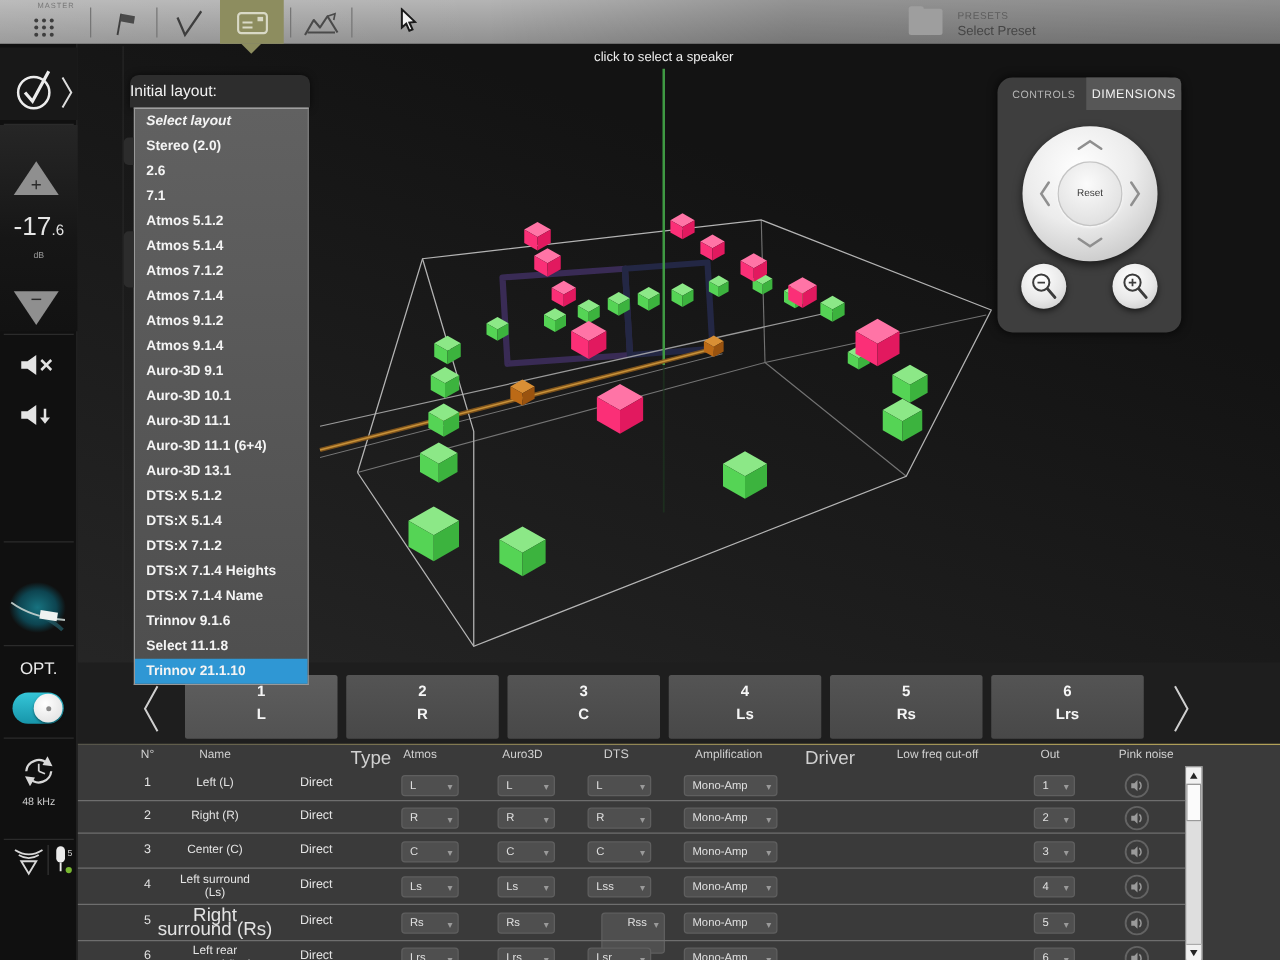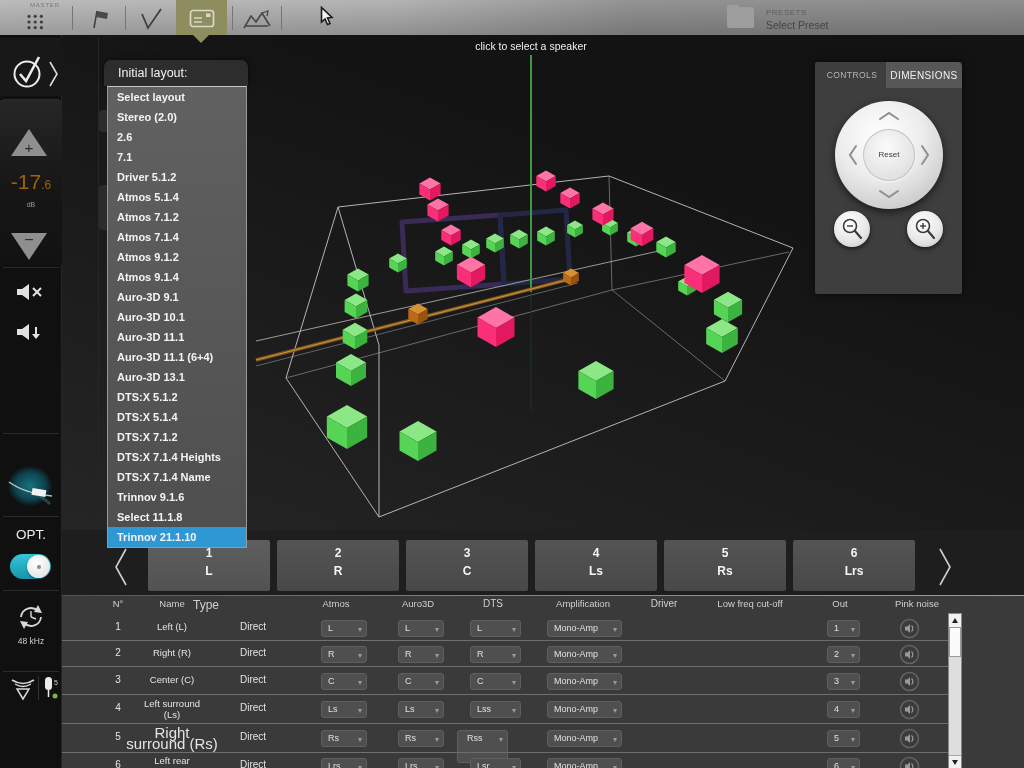--- a/index.html
+++ b/index.html
@@ -158,26 +158,26 @@
       <polyline points="18,4 8,22 18,40" stroke="#cfcfcf" stroke-width="1.6" fill="none"></polyline>
     </svg>
 <svg style="position:absolute;left:932px;top:545px" width="26" height="45">
       <polyline points="8,4 18,22 8,40" stroke="#cfcfcf" stroke-width="1.6" fill="none"></polyline>
     </svg>
 <div style="position:absolute;left:62px;top:595px;width:962px;height:1px;background:linear-gradient(to right,#55544a,#8d8354 40%,#b3a259)"></div>
 <div style="position:absolute;left:62px;top:596px;width:962px;height:172px;background:#3a3a3a"></div>
 <div style="position:absolute;left:0;top:598px;width:1024px;height:16px">
       <div style="position:absolute;left:58px;top:0;width:120px;text-align:center;font-size:9.5px;color:#d0d0d0">N°</div>
       <div style="position:absolute;left:112px;top:0;width:120px;text-align:center;font-size:9.5px;color:#d0d0d0">Name</div>
-      <div style="position:absolute;left:193px;top:0;width:120px;text-align:left;font-size:12px;color:#d0d0d0">Type</div>
+      <div style="position:absolute;left:193px;top:0;width:120px;text-align:right;font-size:15px;color:#d0d0d0">Type</div>
       <div style="position:absolute;left:276px;top:0;width:120px;text-align:center;font-size:9.5px;color:#d0d0d0">Atmos</div>
       <div style="position:absolute;left:358px;top:0;width:120px;text-align:center;font-size:9.5px;color:#d0d0d0">Auro3D</div>
       <div style="position:absolute;left:433px;top:0;width:120px;text-align:center;font-size:10px;color:#d0d0d0">DTS</div>
       <div style="position:absolute;left:523px;top:0;width:120px;text-align:center;font-size:9.5px;color:#d0d0d0">Amplification</div>
-      <div style="position:absolute;left:604px;top:0;width:120px;text-align:center;font-size:10px;color:#d0d0d0">Driver</div>
+      <div style="position:absolute;left:604px;top:0;width:120px;text-align:center;font-size:15px;color:#d0d0d0">Driver</div>
       <div style="position:absolute;left:690px;top:0;width:120px;text-align:center;font-size:9.5px;color:#d0d0d0">Low freq cut-off</div>
       <div style="position:absolute;left:780px;top:0;width:120px;text-align:center;font-size:9.5px;color:#d0d0d0">Out</div>
       <div style="position:absolute;left:857px;top:0;width:120px;text-align:center;font-size:9.5px;color:#d0d0d0">Pink noise</div>
     </div>
 <div style="position:absolute;left:0;top:0;width:1024px;height:768px;overflow:hidden">
 <div style="position:absolute;left:88px;top:621px;width:60px;text-align:center;font-size:10px;color:#e4e4e4">1</div>
       <div style="position:absolute;left:112px;top:621px;width:120px;text-align:center;font-size:9.5px;line-height:11px;color:#e4e4e4">Left (L)</div>
       <div style="position:absolute;left:223px;top:621px;width:60px;text-align:center;font-size:10px;color:#e4e4e4">Direct</div>
       <div style="position:absolute;left:321px;top:620px;width:46px;height:17px;background:#4f4f4f;border:1px solid #5f5f5f;border-radius:3px;box-sizing:border-box;font-size:9px;color:#e0e0e0;line-height:15px;padding-left:6px">L<span style="position:absolute;right:4px;top:1px;color:#9a9a9a;font-size:8px">▾</span></div>
       <div style="position:absolute;left:398px;top:620px;width:46px;height:17px;background:#4f4f4f;border:1px solid #5f5f5f;border-radius:3px;box-sizing:border-box;font-size:9px;color:#e0e0e0;line-height:15px;padding-left:6px">L<span style="position:absolute;right:4px;top:1px;color:#9a9a9a;font-size:8px">▾</span></div>
@@ -226,21 +226,21 @@
       <svg style="position:absolute;left:899px;top:699px" width="21" height="21">
 <circle cx="10.5" cy="10.5" r="9" fill="#3b3b3b" stroke="#636363" stroke-width="1.5"></circle>
 <polygon points="6,8.5 8.5,8.5 11,6 11,15 8.5,12.5 6,12.5" fill="#9a9a9a"></polygon>
 <path d="M12.5,7.5 a4,4 0 0 1 0,6" stroke="#9a9a9a" stroke-width="1.2" fill="none"></path>
 </svg>
       <div style="position:absolute;left:88px;top:731px;width:60px;text-align:center;font-size:10px;color:#e4e4e4">5</div>
       <div style="position:absolute;left:112px;top:727px;width:120px;text-align:center;font-size:15px;line-height:11px;color:#e4e4e4">Right<br>surround (Rs)</div>
       <div style="position:absolute;left:223px;top:731px;width:60px;text-align:center;font-size:10px;color:#e4e4e4">Direct</div>
       <div style="position:absolute;left:321px;top:730px;width:46px;height:17px;background:#4f4f4f;border:1px solid #5f5f5f;border-radius:3px;box-sizing:border-box;font-size:9px;color:#e0e0e0;line-height:15px;padding-left:6px">Rs<span style="position:absolute;right:4px;top:1px;color:#9a9a9a;font-size:8px">▾</span></div>
       <div style="position:absolute;left:398px;top:730px;width:46px;height:17px;background:#4f4f4f;border:1px solid #5f5f5f;border-radius:3px;box-sizing:border-box;font-size:9px;color:#e0e0e0;line-height:15px;padding-left:6px">Rs<span style="position:absolute;right:4px;top:1px;color:#9a9a9a;font-size:8px">▾</span></div>
-      <div style="position:absolute;left:457px;top:730px;width:51px;height:33px;background:#4f4f4f;border:1px solid #5f5f5f;border-radius:3px;box-sizing:border-box;font-size:9px;color:#e0e0e0;line-height:15px;padding-left:9px">Rss<span style="position:absolute;right:4px;top:1px;color:#9a9a9a;font-size:8px">▾</span></div>
+      <div style="position:absolute;left:481px;top:730px;width:51px;height:33px;background:#4f4f4f;border:1px solid #5f5f5f;border-radius:3px;box-sizing:border-box;font-size:9px;color:#e0e0e0;line-height:15px;padding-left:20px">Rss<span style="position:absolute;right:4px;top:1px;color:#9a9a9a;font-size:8px">▾</span></div>
       <div style="position:absolute;left:547px;top:730px;width:75px;height:17px;background:#4f4f4f;border:1px solid #5f5f5f;border-radius:3px;box-sizing:border-box;font-size:9px;color:#e0e0e0;line-height:15px;padding-left:6px">Mono-Amp<span style="position:absolute;right:4px;top:1px;color:#9a9a9a;font-size:8px">▾</span></div>
       <div style="position:absolute;left:827px;top:730px;width:33px;height:17px;background:#4f4f4f;border:1px solid #5f5f5f;border-radius:3px;box-sizing:border-box;font-size:9px;color:#e0e0e0;line-height:15px;padding-left:6px">5<span style="position:absolute;right:4px;top:1px;color:#9a9a9a;font-size:8px">▾</span></div>
       <svg style="position:absolute;left:899px;top:728px" width="21" height="21">
 <circle cx="10.5" cy="10.5" r="9" fill="#3b3b3b" stroke="#636363" stroke-width="1.5"></circle>
 <polygon points="6,8.5 8.5,8.5 11,6 11,15 8.5,12.5 6,12.5" fill="#9a9a9a"></polygon>
 <path d="M12.5,7.5 a4,4 0 0 1 0,6" stroke="#9a9a9a" stroke-width="1.2" fill="none"></path>
 </svg>
       <div style="position:absolute;left:88px;top:759px;width:60px;text-align:center;font-size:10px;color:#e4e4e4">6</div>
       <div style="position:absolute;left:112px;top:755px;width:120px;text-align:center;font-size:9.5px;line-height:11px;color:#e4e4e4">Left rear<br>surround (Lrs)</div>
       <div style="position:absolute;left:223px;top:759px;width:60px;text-align:center;font-size:10px;color:#e4e4e4">Direct</div>
@@ -273,21 +273,21 @@
 <circle cx="15" cy="19" r="12.5" fill="none" stroke="#ececec" stroke-width="2"></circle>
 <polyline points="8,19 14,26 27,2" stroke="#ececec" stroke-width="2.6" fill="none"></polyline>
 <polyline points="38,7 45,19 38,31" stroke="#dcdcdc" stroke-width="1.6" fill="none"></polyline>
 </svg>
 <div style="position:absolute;left:3px;top:64px;width:56px;height:1px;background:#2b2b2b"></div>
 <div style="position:absolute;left:0;top:65px;width:62px;height:165px;background:linear-gradient(#262626,#161616 55%,#121212)"></div>
 <svg style="position:absolute;left:10px;top:92px" width="40" height="32">
         <polygon points="19,2 1,29 37,29" fill="#8f8f8f"></polygon>
         <text x="19" y="26" text-anchor="middle" font-size="15" fill="#2a2a2a" font-family="Liberation Sans">+</text>
       </svg>
-<div style="position:absolute;left:0;top:135px;width:62px;text-align:center;color:#a16207;font-size:21px">-17<span style="font-size:12px">.6</span></div>
+<div style="position:absolute;left:0;top:135px;width:62px;text-align:center;color:#e5e5e5;font-size:21px">-17<span style="font-size:12px">.6</span></div>
 <div style="position:absolute;left:0;top:166px;width:62px;text-align:center;color:#9a9a9a;font-size:7px">dB</div>
 <svg style="position:absolute;left:10px;top:196px" width="40" height="32">
         <polygon points="1,2 37,2 19,29" fill="#8f8f8f"></polygon>
         <text x="19" y="14" text-anchor="middle" font-size="16" fill="#2a2a2a" font-family="Liberation Sans">−</text>
       </svg>
 <div style="position:absolute;left:3px;top:232px;width:56px;height:1px;background:#2b2b2b"></div>
 <svg style="position:absolute;left:16px;top:248px" width="30" height="18">
         <polygon points="1,6 6,6 13,1 13,17 6,12 1,12" fill="#e2e2e2"></polygon>
         <line x1="17" y1="5" x2="25" y2="13" stroke="#e2e2e2" stroke-width="2"></line>
         <line x1="25" y1="5" x2="17" y2="13" stroke="#e2e2e2" stroke-width="2"></line>
@@ -375,48 +375,48 @@
 <div style="position:absolute;left:727px;top:5px;width:12px;height:4px;background:#9e9e9e;border-radius:2px 2px 0 0"></div>
 <div style="position:absolute;left:766px;top:8px;font-size:8px;letter-spacing:.5px;color:#5d5d5d">PRESETS</div>
 <div style="position:absolute;left:766px;top:19px;font-size:10.5px;color:#454545">Select Preset</div>
 </div>
 <svg style="position:absolute;left:320px;top:6px;z-index:40" width="16" height="22">
       <path d="M1.5,1.5 L1.5,16 L5,13 L7.5,18.5 L10,17.5 L7.5,12 L12,11.5 Z" fill="#f2f2f2" stroke="#1a1a1a" stroke-width="1.6"></path>
     </svg>
 <div style="position:absolute;left:104px;top:60px;width:144px;z-index:30">
 <div style="position:absolute;left:-5px;top:50px;width:8px;height:22px;background:#2c2c2c;border-radius:4px 0 0 4px"></div>
 <div style="position:absolute;left:-5px;top:125px;width:8px;height:45px;background:#2c2c2c;border-radius:4px 0 0 4px"></div>
-<div style="background:#2d2d2d;border-radius:7px 7px 0 0;height:26px;line-height:27px;padding-left:14px;font-size:12.5px;color:#f2f2f2;box-shadow:0 0 6px rgba(0,0,0,.6)">Initial layout:</div>
+<div style="background:#2d2d2d;border-radius:7px 7px 0 0;height:26px;line-height:27px;font-size:12.5px;color:#f2f2f2;box-shadow:0 0 6px rgba(0,0,0,.6)">Initial layout:</div>
 <div style="margin-left:3px;width:140px;background:linear-gradient(#616161,#4e4e4e);border:1px solid #999;border-top-color:#c8c8c8;font-size:11px;font-weight:bold;color:#f4f4f4;box-sizing:border-box">
-<div style="height:20px;line-height:20px;padding-left:9px;">Select layout</div>
+<div style="height:20px;line-height:20px;padding-left:9px;font-style:italic;">Select layout</div>
         <div style="height:20px;line-height:20px;padding-left:9px;">Stereo (2.0)</div>
         <div style="height:20px;line-height:20px;padding-left:9px;">2.6</div>
         <div style="height:20px;line-height:20px;padding-left:9px;">7.1</div>
-        <div style="height:20px;line-height:20px;padding-left:9px;">Driver 5.1.2</div>
+        <div style="height:20px;line-height:20px;padding-left:9px;">Atmos 5.1.2</div>
         <div style="height:20px;line-height:20px;padding-left:9px;">Atmos 5.1.4</div>
         <div style="height:20px;line-height:20px;padding-left:9px;">Atmos 7.1.2</div>
         <div style="height:20px;line-height:20px;padding-left:9px;">Atmos 7.1.4</div>
         <div style="height:20px;line-height:20px;padding-left:9px;">Atmos 9.1.2</div>
         <div style="height:20px;line-height:20px;padding-left:9px;">Atmos 9.1.4</div>
         <div style="height:20px;line-height:20px;padding-left:9px;">Auro-3D 9.1</div>
         <div style="height:20px;line-height:20px;padding-left:9px;">Auro-3D 10.1</div>
         <div style="height:20px;line-height:20px;padding-left:9px;">Auro-3D 11.1</div>
         <div style="height:20px;line-height:20px;padding-left:9px;">Auro-3D 11.1 (6+4)</div>
         <div style="height:20px;line-height:20px;padding-left:9px;">Auro-3D 13.1</div>
         <div style="height:20px;line-height:20px;padding-left:9px;">DTS:X 5.1.2</div>
         <div style="height:20px;line-height:20px;padding-left:9px;">DTS:X 5.1.4</div>
         <div style="height:20px;line-height:20px;padding-left:9px;">DTS:X 7.1.2</div>
         <div style="height:20px;line-height:20px;padding-left:9px;">DTS:X 7.1.4 Heights</div>
         <div style="height:20px;line-height:20px;padding-left:9px;">DTS:X 7.1.4 Name</div>
         <div style="height:20px;line-height:20px;padding-left:9px;">Trinnov 9.1.6</div>
         <div style="height:20px;line-height:20px;padding-left:9px;">Select 11.1.8</div>
         <div style="height:20px;line-height:20px;padding-left:9px;background:#2f97d4;">Trinnov 21.1.10</div>
 </div>
     </div>
-<div style="position:absolute;left:815px;top:62px;width:147px;height:232px;background:#3e3e3e;border-radius:2px;box-shadow:0 0 8px rgba(0,0,0,.7);z-index:25">
+<div style="position:absolute;left:798px;top:62px;width:147px;height:204px;background:#3e3e3e;border-radius:12px;box-shadow:0 0 8px rgba(0,0,0,.7);z-index:25">
 <div style="position:absolute;left:71px;top:0;width:76px;height:26px;background:#575757;border-radius:0 5px 0 0"></div>
 <div style="position:absolute;left:0;top:8px;width:74px;text-align:center;font-size:8.5px;letter-spacing:.4px;color:#b5b5b5">CONTROLS</div>
 <div style="position:absolute;left:71px;top:8px;width:76px;text-align:center;font-size:10px;letter-spacing:.4px;color:#f0f0f0">DIMENSIONS</div>
 <div style="position:absolute;left:20px;top:39px;width:108px;height:108px;border-radius:50%;background:radial-gradient(circle at 42% 32%,#ffffff,#ececec 45%,#cfcfcf 75%,#b5b5b5);box-shadow:0 3px 8px rgba(0,0,0,.6)"></div>
 <div style="position:absolute;left:48px;top:67px;width:52px;height:52px;border-radius:50%;background:radial-gradient(circle at 45% 35%,#fbfbfb,#e2e2e2 70%,#d0d0d0);box-shadow:inset 0 0 0 1px #c4c4c4,0 1px 2px rgba(255,255,255,.8)"></div>
 <div style="position:absolute;left:48px;top:88px;width:52px;text-align:center;font-size:8px;color:#3a3a3a">Reset</div>
 <svg style="position:absolute;left:0;top:0" width="147" height="201">
 <polyline points="65,57 74,51 83,57" stroke="#8f8f8f" stroke-width="2" fill="none" stroke-linecap="round"></polyline>
 <polyline points="65,129 74,135 83,129" stroke="#8f8f8f" stroke-width="2" fill="none" stroke-linecap="round"></polyline>
 <polyline points="41,84 35,93 41,102" stroke="#8f8f8f" stroke-width="2" fill="none" stroke-linecap="round"></polyline>

